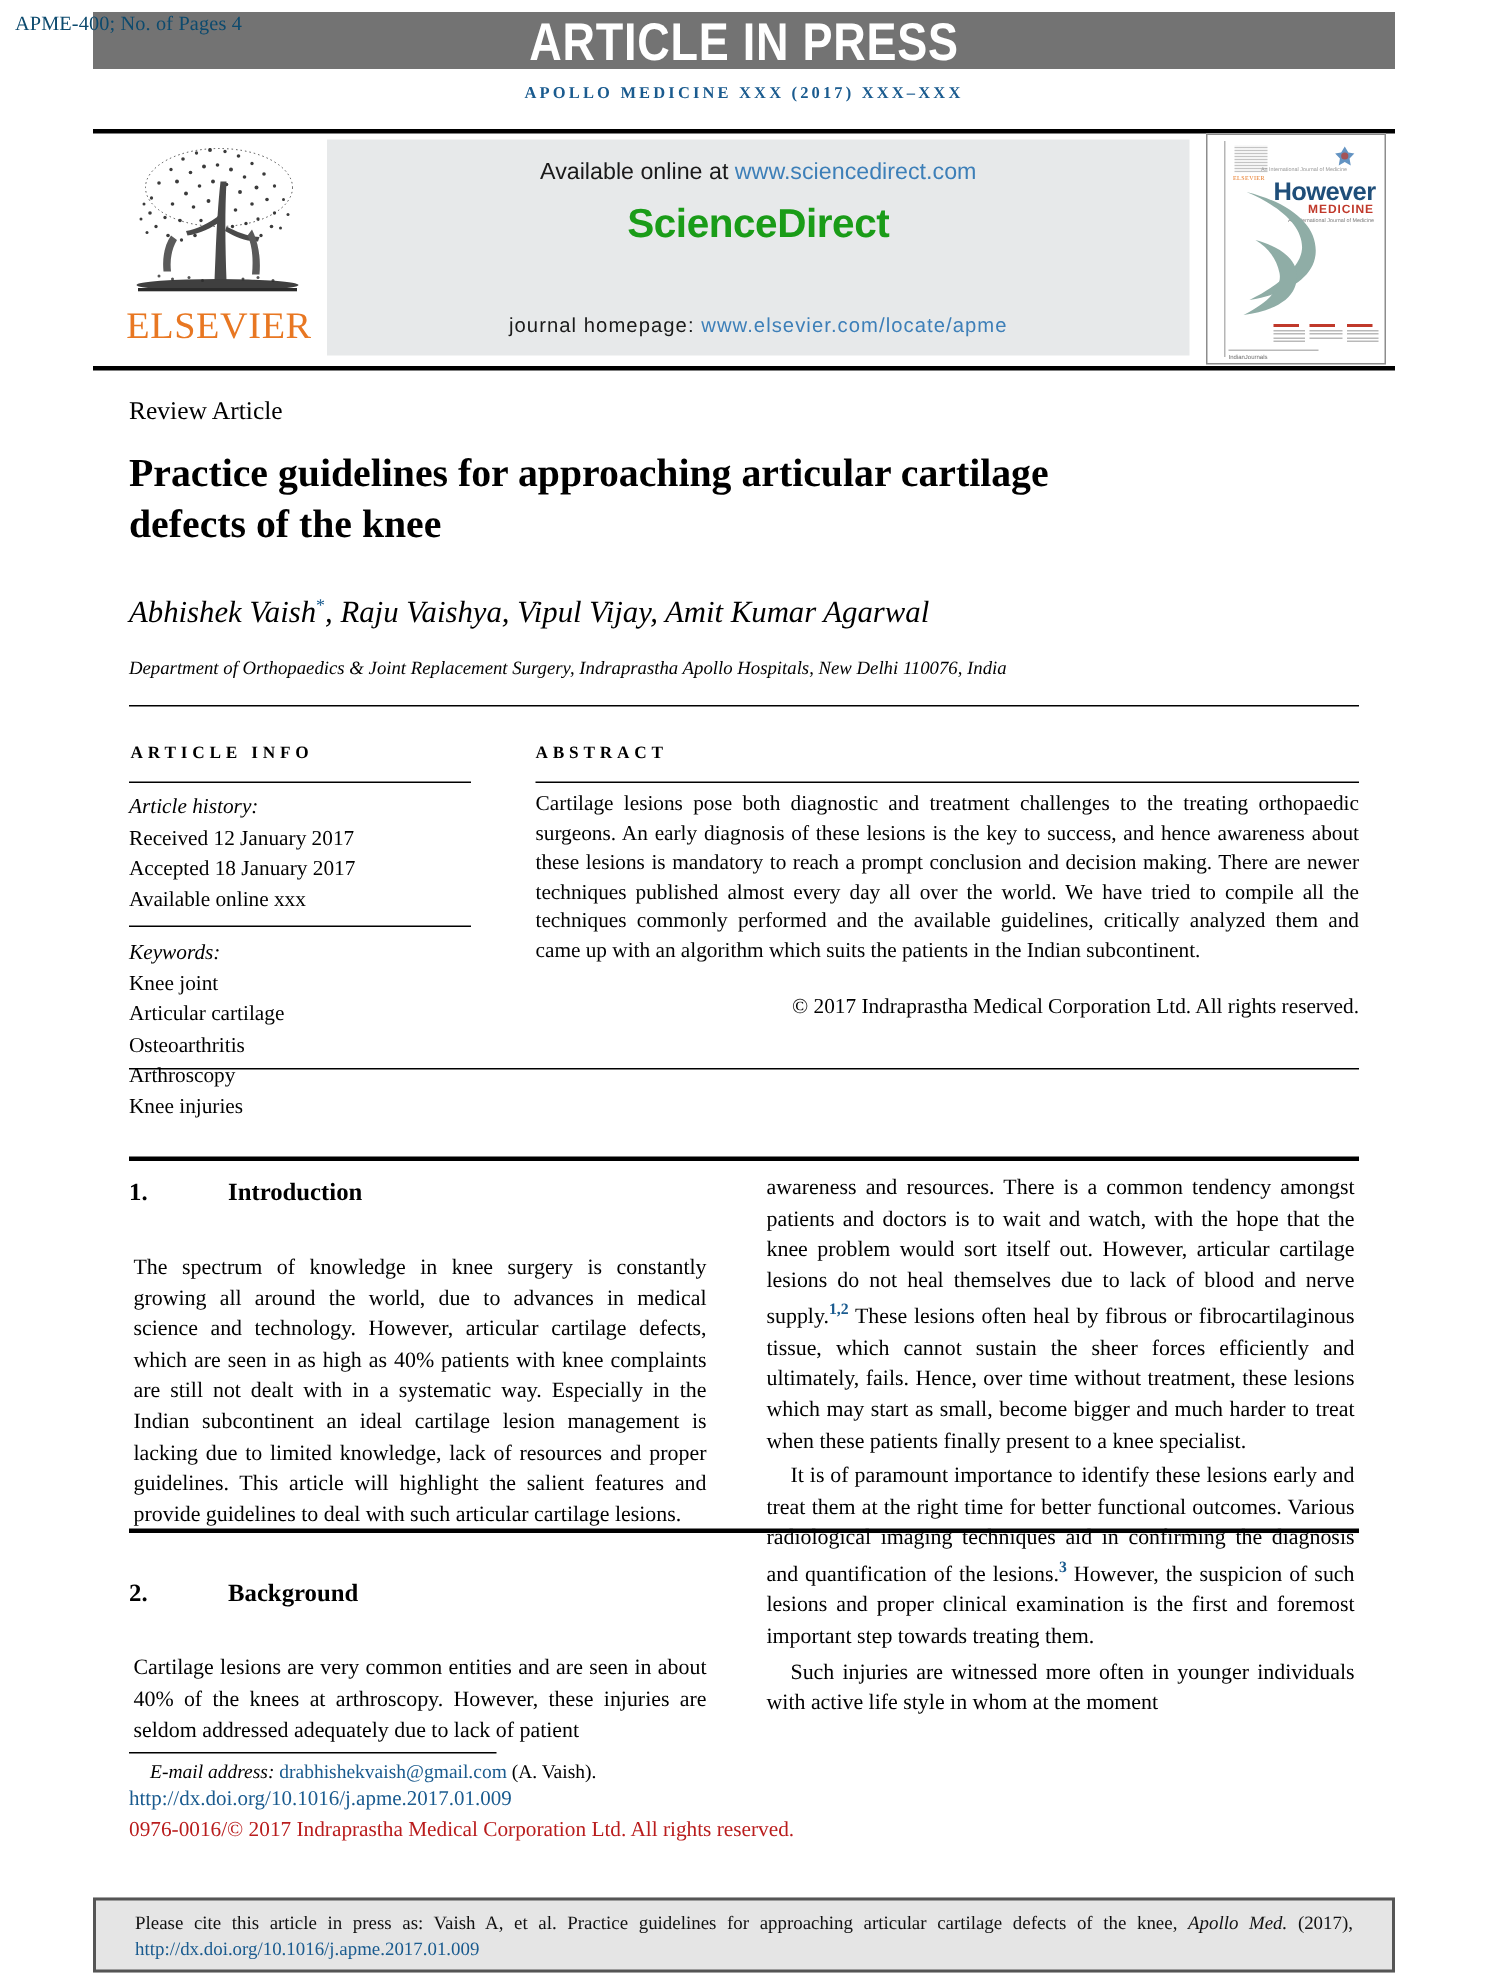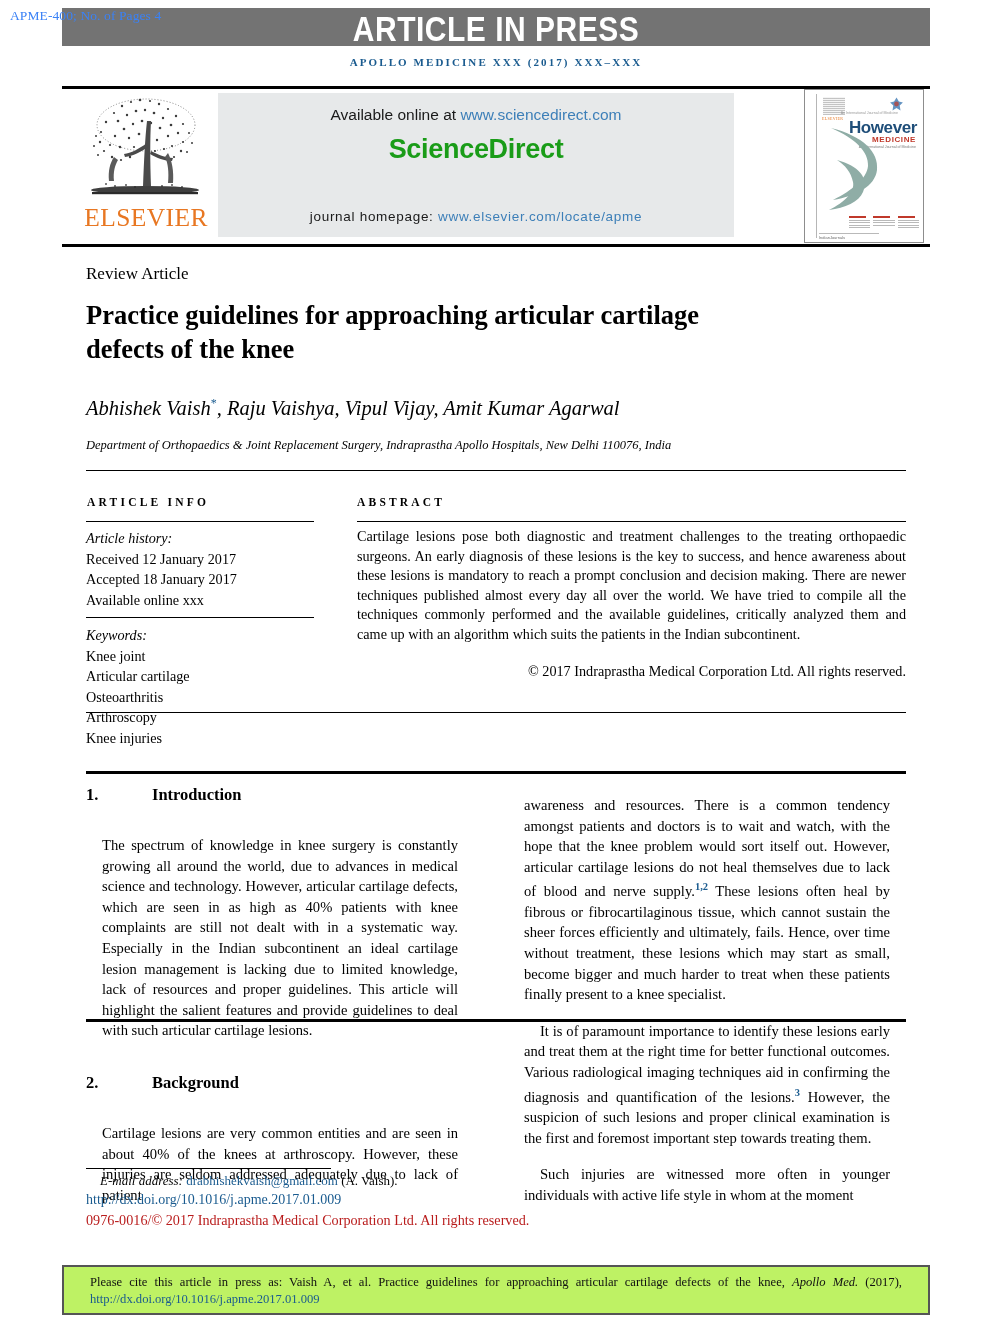--- a/index.html
+++ b/index.html
@@ -28,21 +28,21 @@
     position: absolute;
     left: 62px; top: 8px;
     width: 868px; height: 38px;
     background: #737373;
   }
   .banner-pageinfo {
     position: absolute;
     left: 10px; top: 8px;
     font-family: "Liberation Serif", serif;
     font-size: 13.5px;
-    color: #3b82f6;
+    color: #0c4a6e;
     letter-spacing: 0.1px;
   }
   .banner-aip {
     position: absolute;
     left: 0; right: 0; top: 1px;
     text-align: center;
     font-family: "Liberation Sans", sans-serif;
     font-weight: bold;
     font-size: 30px;
     letter-spacing: 0.5px;
@@ -96,21 +96,21 @@
     text-align: center;
     font-family: "Liberation Serif", serif;
     font-size: 25px;
     letter-spacing: 0.4px;
     color: #e87722;
     transform: scaleX(1.02);
   }
   .sd-panel {
     position: absolute;
     left: 156px; top: 4px;
-    width: 516px; height: 144px;
+    width: 575px; height: 144px;
     background: #e7e9ea;
   }
   .sd-available {
     position: absolute;
     left: 0; right: 0; top: 13px;
     text-align: center;
     font-family: "Liberation Sans", sans-serif;
     font-size: 15.5px;
     color: #1a1a1a;
   }
@@ -352,21 +352,21 @@
     font-size: 16.5px;
     margin: 0 0 30px 0;
     display: flex;
   }
   .sec-num { width: 66px; display: inline-block; }
   .body-p {
     font-family: "Liberation Serif", serif;
     font-size: 14.6px;
     line-height: 20.6px;
     text-align: justify;
-    margin: 16px;
+    margin: 3px;
     color: #000;
     hyphens: none;
   }
   .body-p + .body-p { text-indent: 16px; }
   .sec2-wrap { margin-top: 32px; }
   .ref-sup {
     color: #1a5b8f;
     font-weight: bold;
     font-size: 10.5px;
     vertical-align: super;
@@ -396,21 +396,21 @@
     color: #b91c1c;
     margin-top: 4px;
     white-space: nowrap;
   }
 
   
   .cite-box {
     position: absolute;
     left: 62px; top: 1265px;
     width: 864px; height: 46px;
-    background: #bef264;
+    background: #e5e5e5;
     border: 2px solid #555;
     text-decoration: underline;
   }
   .cite-text {
     position: absolute;
     left: 26px; top: 7px;
     width: 812px;
     font-family: "Liberation Serif", serif;
     font-size: 12.6px;
     line-height: 17px;

